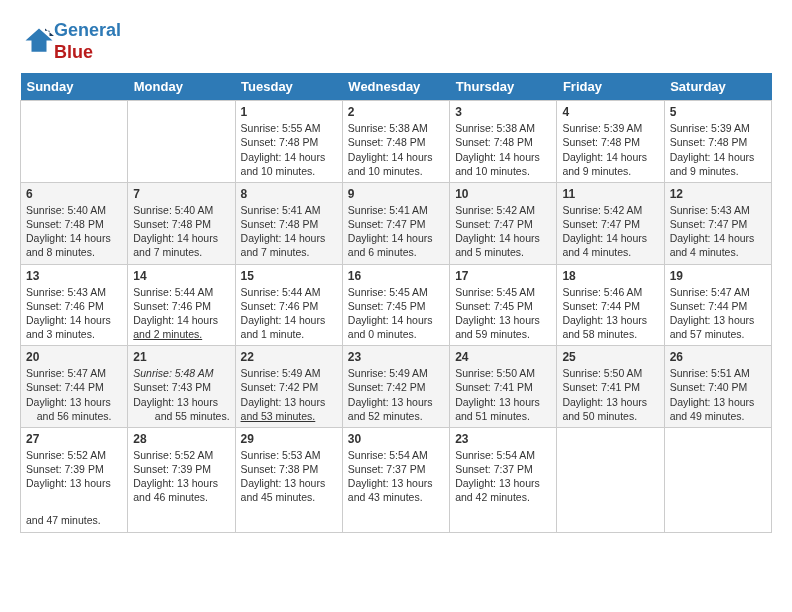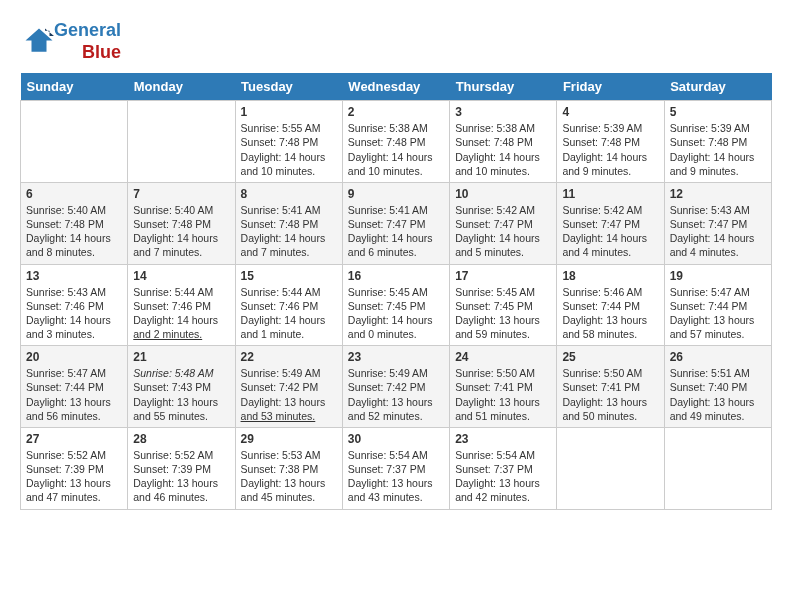--- a/index.html
+++ b/index.html
@@ -8,21 +8,20 @@
       background: #fff;
       width: 792px;
       min-height: 612px;
       padding: 20px;
     }
     .header {
       display: flex;
       justify-content: space-between;
       align-items: flex-start;
       margin-bottom: 10px;
-      text-align: right;
     }
     .logo {
       display: flex;
       align-items: center;
     }
     .logo-text {
       font-size: 18px;
       font-weight: bold;
       color: #1a3a5c;
       line-height: 1.2;
@@ -261,28 +260,28 @@
           <span style="display: block; line-height: 1.35;">Daylight: 13 hours</span>
           <span style="display: block; line-height: 1.35;">and 57 minutes.</span>
         </td>
       </tr>
       <tr class="row-shade">
         <td>
           <span class="day-num">20</span>
           <span style="display: block; line-height: 1.35;">Sunrise: 5:47 AM</span>
           <span style="display: block; line-height: 1.35;">Sunset: 7:44 PM</span>
           <span style="display: block; line-height: 1.35;">Daylight: 13 hours</span>
-          <span style="display: block; line-height: 1.35;">and 56 minutes.</span>
+          <span style="display: block; line-height: 1.35; text-align: center;">and 56 minutes.</span>
         </td>
         <td>
           <span class="day-num">21</span>
           <span style="display: block; line-height: 1.35; font-style: italic;">Sunrise: 5:48 AM</span>
           <span style="display: block; line-height: 1.35;">Sunset: 7:43 PM</span>
           <span style="display: block; line-height: 1.35;">Daylight: 13 hours</span>
-          <span style="display: block; line-height: 1.35;">and 55 minutes.</span>
+          <span style="display: block; line-height: 1.35; text-align: right;">and 55 minutes.</span>
         </td>
         <td>
           <span class="day-num">22</span>
           <span style="display: block; line-height: 1.35;">Sunrise: 5:49 AM</span>
           <span style="display: block; line-height: 1.35;">Sunset: 7:42 PM</span>
           <span style="display: block; line-height: 1.35;">Daylight: 13 hours</span>
           <span style="display: block; line-height: 1.35; text-decoration: underline;">and 53 minutes.</span>
         </td>
         <td>
           <span class="day-num">23</span>
@@ -312,21 +311,21 @@
           <span style="display: block; line-height: 1.35;">Daylight: 13 hours</span>
           <span style="display: block; line-height: 1.35;">and 49 minutes.</span>
         </td>
       </tr>
       <tr class="row-white">
         <td>
           <span class="day-num">27</span>
           <span style="display: block; line-height: 1.35;">Sunrise: 5:52 AM</span>
           <span style="display: block; line-height: 1.35;">Sunset: 7:39 PM</span>
           <span style="display: block; line-height: 1.35;">Daylight: 13 hours</span>
-          <span style="display: block; line-height: 1.35;">and 47 minutes.</span>
+          <span style="display: block; line-height: 1.35; margin-top: 23px;">and 47 minutes.</span>
         </td>
         <td>
           <span class="day-num">28</span>
           <span style="display: block; line-height: 1.35;">Sunrise: 5:52 AM</span>
           <span style="display: block; line-height: 1.35;">Sunset: 7:39 PM</span>
           <span style="display: block; line-height: 1.35;">Daylight: 13 hours</span>
           <span style="display: block; line-height: 1.35;">and 46 minutes.</span>
         </td>
         <td>
           <span class="day-num">29</span>

